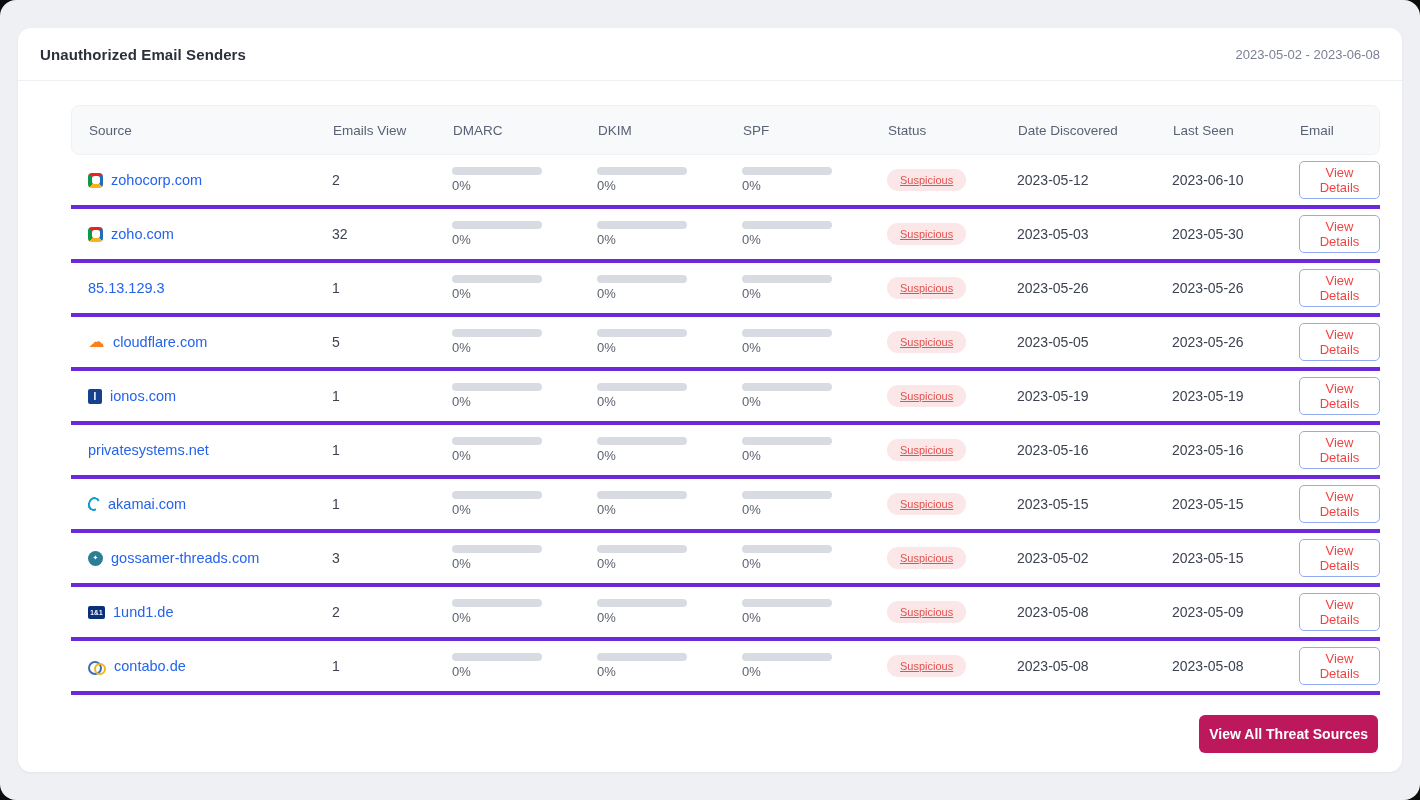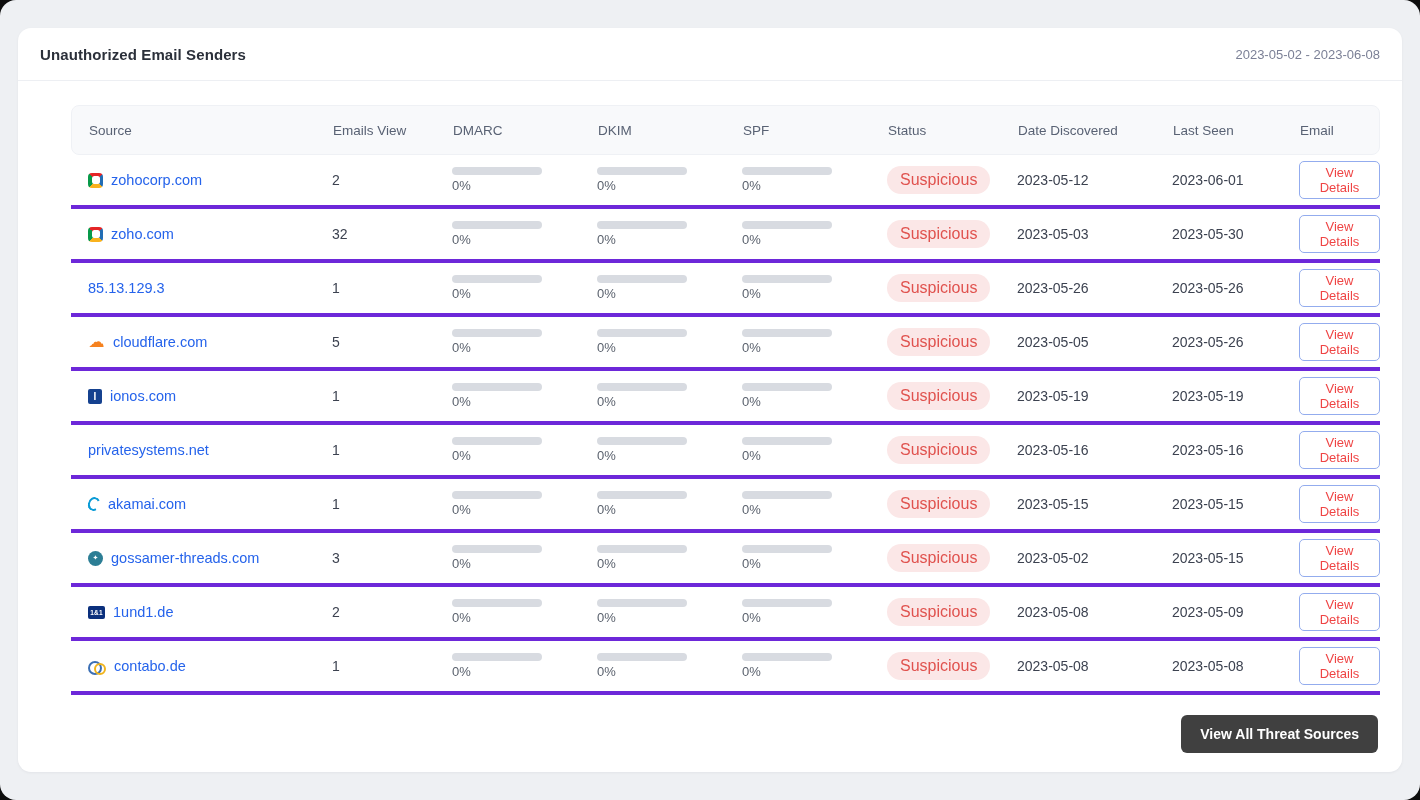--- a/index.html
+++ b/index.html
@@ -44,26 +44,26 @@
   .icon-1und1::after { content:"1&1"; color:#fff; font-size:6.5px; font-weight:700; letter-spacing:.2px; }
 
   .icon-contabo { width:18px; height:15px; }
   .icon-contabo::before { content:""; position:absolute; left:0; top:2px; width:10px; height:10px; border:2px solid #3b6fb5; border-radius:50%; }
   .icon-contabo::after { content:""; position:absolute; left:6px; top:4px; width:8px; height:8px; border:2px solid #f0b41c; border-radius:50%; }
 
   .pct-cell { display:flex; flex-direction:column; }
   .pct-bar { width:90px; height:8px; background:#d8dbe1; border-radius:4px; }
   .pct-label { margin-top:3px; font-size:13px; color:#5b626e; }
 
-  .badge { display:inline-block; background:#fbe7e7; color:#e0524e; font-size:16px; padding:5px 13px; border-radius:999px; }
+  .badge { display:inline-block; background:#fbe7e7; color:#e0524e; font-size:11px; padding:5px 13px; border-radius:999px;text-decoration:underline; }
 
   .view-btn { display:inline-block; background:#fff; color:#ef4444; font-size:13px; border:1.4px solid #93acee; border-radius:5px; padding:3px 10px; cursor:pointer; font-family:"Liberation Sans", sans-serif; }
 
   .card-footer { flex:1; display:flex; align-items:center; justify-content:flex-end; padding:0 24px; }
-  .footer-btn { background:#404040; color:#fff; font-size:14px; font-weight:700; border:none; border-radius:6px; padding:11px 19px; cursor:pointer; font-family:"Liberation Sans", sans-serif;text-align:center; }
+  .footer-btn { background:#be185d; color:#fff; font-size:14px; font-weight:700; border:none; border-radius:6px; padding:11px 10px; cursor:pointer; font-family:"Liberation Sans", sans-serif;text-align:center; }
 </style>
 </head>
 <body>
 
 <div class="page">
   <div class="card">
 
     <div class="card-header">
       <div class="card-title">Unauthorized Email Senders</div>
       <div class="date-range">2023-05-02 - 2023-06-08</div>
@@ -97,21 +97,21 @@
       <span class="pct-label">0%</span>
     </div>
     <div class="td pct-cell">
       <span class="pct-bar"></span>
       <span class="pct-label">0%</span>
     </div>
     <div class="td">
       <span class="badge">Suspicious</span>
     </div>
     <div class="td">2023-05-12</div>
-    <div class="td">2023-06-01</div>
+    <div class="td">2023-06-10</div>
     <div class="td">
       <button class="view-btn">View Details</button>
     </div>
   </div>
 
   <div class="grid-row tr">
     <div class="td source-cell">
       <span class="icon icon-zoho"></span>
       <a class="source-link">zoho.com</a>
     </div>

